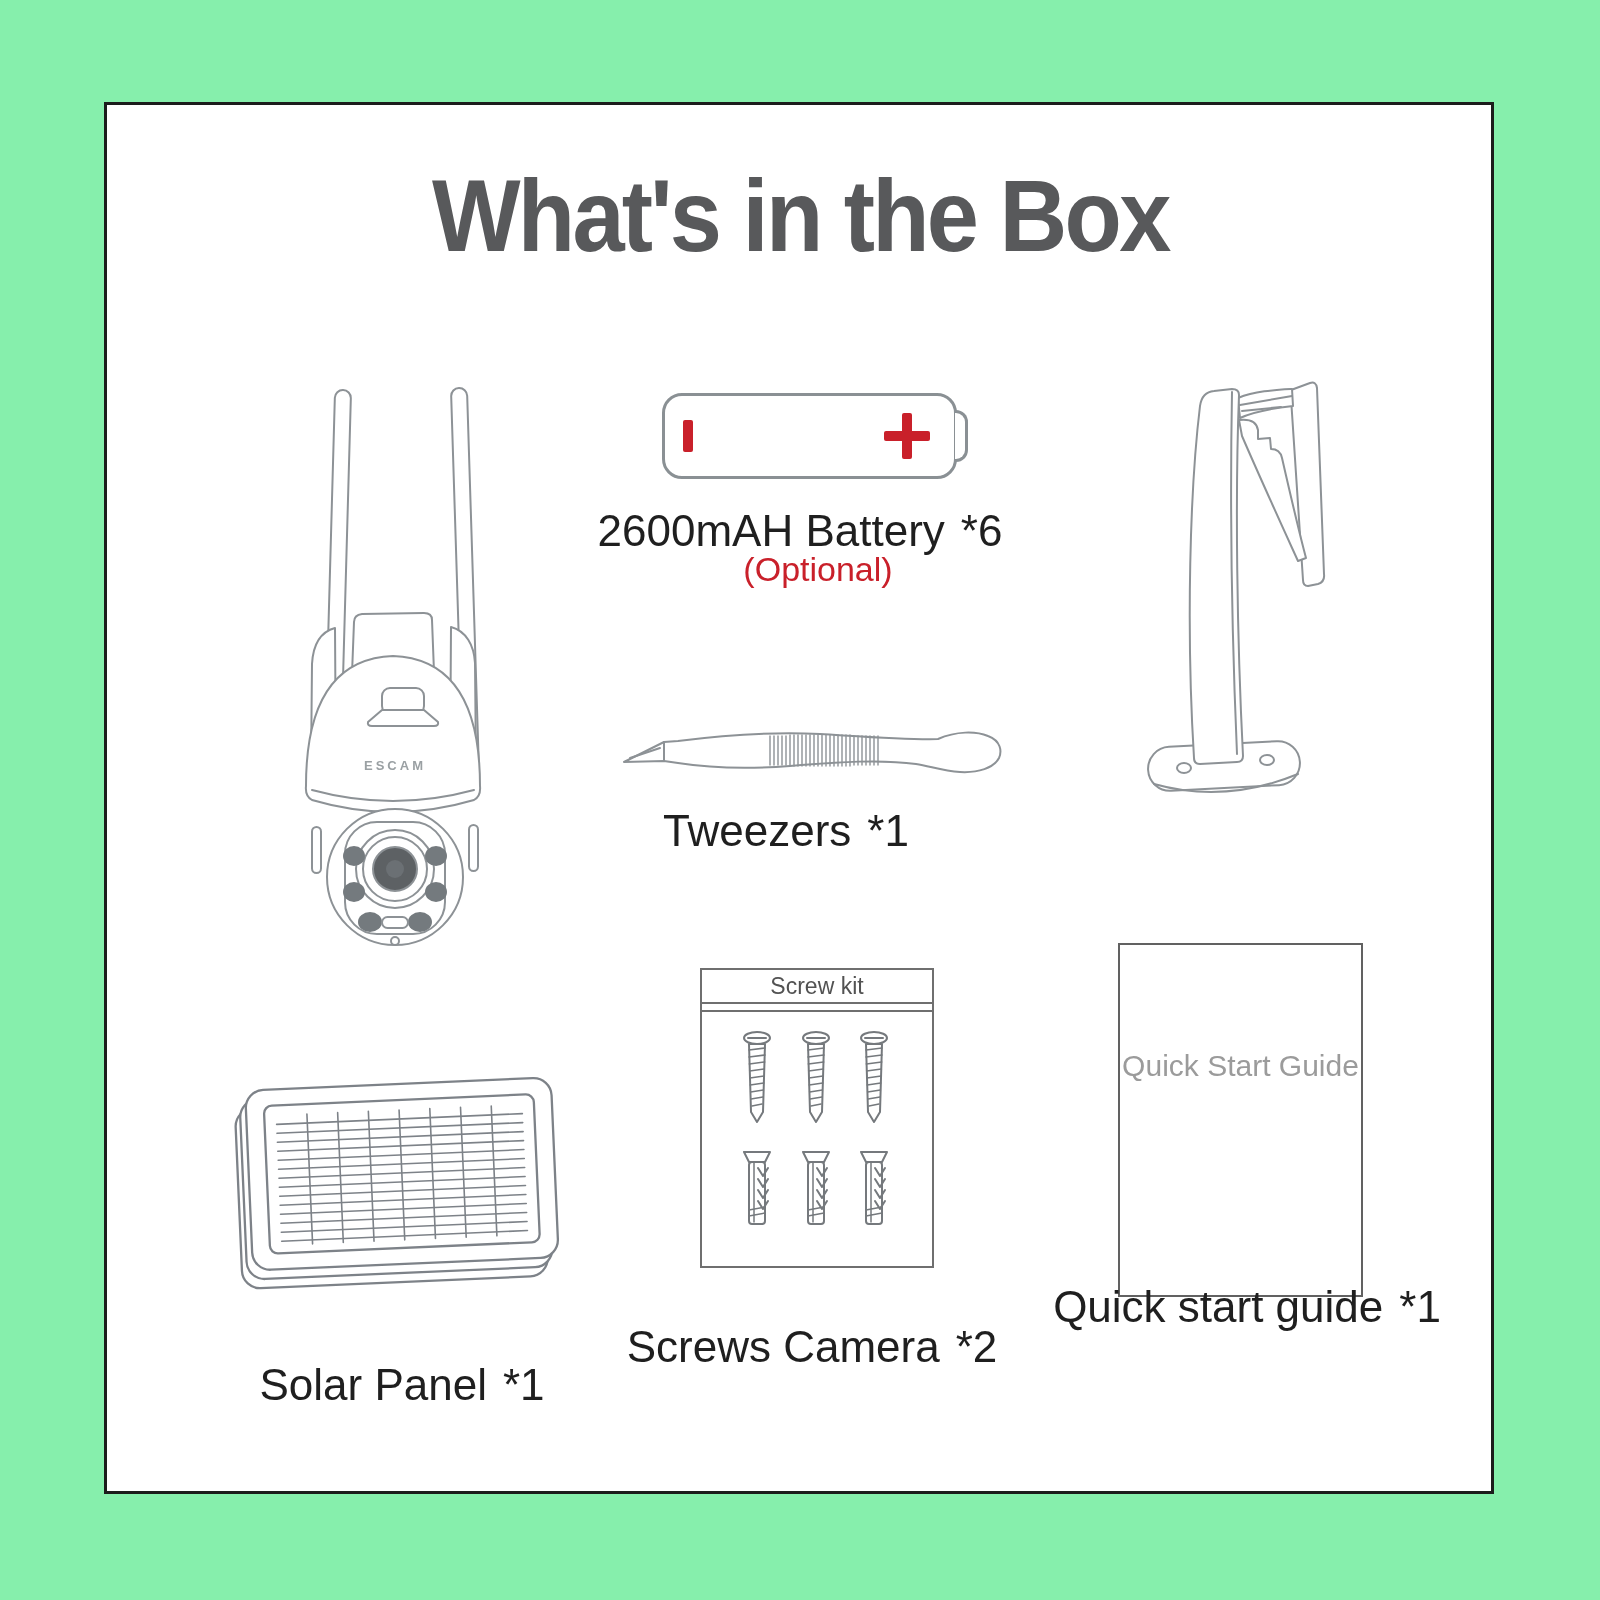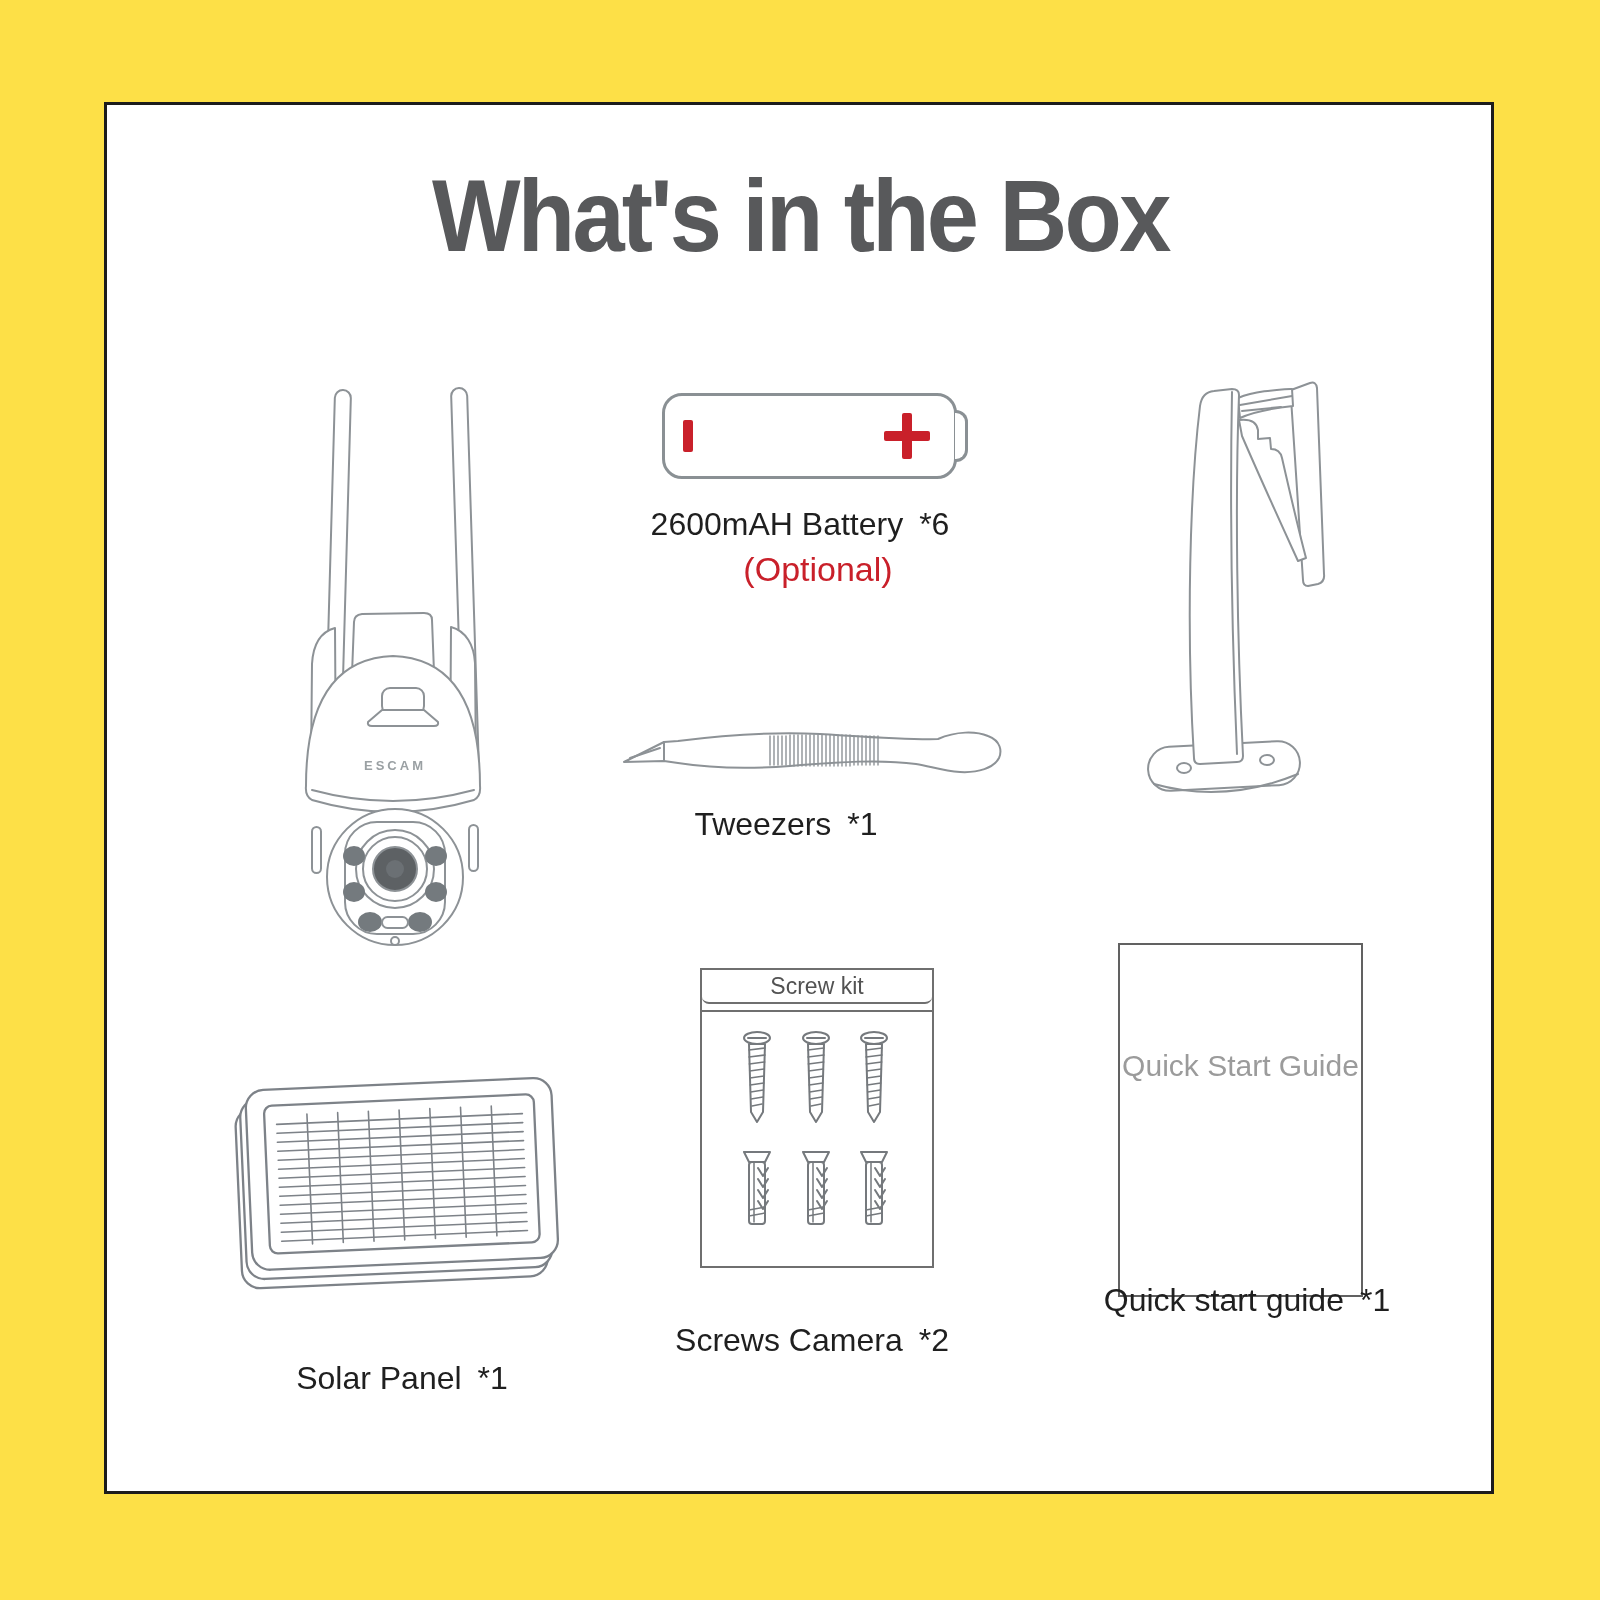--- a/index.html
+++ b/index.html
@@ -1,23 +1,23 @@
 <!DOCTYPE html>
 <html><head>
 <meta charset="utf-8">
 <style>
   html,body{margin:0;padding:0;background:#fff;}
-  #page{position:relative;width:1600px;height:1600px;background:#fde047;overflow:hidden;
+  #page{position:relative;width:1600px;height:1600px;background:#86efac;overflow:hidden;
         font-family:"Liberation Sans","DejaVu Sans",sans-serif;color:#1f1f1f;}
   #frame{position:absolute;left:104px;top:102px;width:1390px;height:1392px;
          border:3px solid #1c1c1c;box-sizing:border-box;background:#fff;}
   .title-wrap{position:absolute;left:0;right:0;top:158px;text-align:center;}
   .title{display:inline-block;font-size:102px;font-weight:bold;color:#58595b;
          letter-spacing:-3px;transform:scaleX(.92);transform-origin:center;white-space:nowrap;}
-  .item-label{position:absolute;font-size:32px;color:#1f1f1f;white-space:nowrap;
+  .item-label{position:absolute;font-size:44px;color:#1f1f1f;white-space:nowrap;
               transform:translateX(-50%);}
   .item-label .count{margin-left:16px;}
   .optional{position:absolute;font-size:34px;color:#c9202a;white-space:nowrap;
             transform:translateX(-50%);margin-left:18px;}
   
   .battery{position:absolute;left:662px;top:393px;width:295px;height:86px;
            border:3px solid #8a9094;border-radius:20px;box-sizing:border-box;background:#fff;}
   .battery .nub{position:absolute;right:-14px;top:50%;transform:translateY(-50%);
                 width:13px;height:52px;border:3px solid #8a9094;border-left:none;
                 border-radius:0 12px 12px 0;box-sizing:border-box;background:#fff;}
@@ -26,21 +26,21 @@
   .battery .plus{position:absolute;right:24px;top:50%;width:46px;height:46px;
                  transform:translateY(-50%);}
   .battery .plus::before{content:"";position:absolute;left:0;top:50%;width:100%;height:10px;
                  transform:translateY(-50%);background:#c9202a;border-radius:2px;}
   .battery .plus::after{content:"";position:absolute;top:0;left:50%;height:100%;width:10px;
                  transform:translateX(-50%);background:#c9202a;border-radius:2px;}
   
   .kitbox{position:absolute;left:700px;top:968px;width:234px;height:300px;
           border:2px solid #6f6f6f;box-sizing:border-box;background:#fff;}
   .kitbox .kit-header{height:32px;border-bottom:2px solid #6f6f6f;text-align:center;
-          font-size:23px;color:#525252;line-height:32px;border-radius:7px;}
+          font-size:23px;color:#525252;line-height:32px;}
   .kitbox .kit-sep{height:6px;border-bottom:2px solid #6f6f6f;}
   
   .guidebox{position:absolute;left:1118px;top:943px;width:245px;height:354px;
           border:2px solid #616161;box-sizing:border-box;background:#fff;}
   .guidebox .cover{position:absolute;left:0;right:0;top:104px;text-align:center;
           font-size:30px;color:#9b9b9b;white-space:nowrap;}
   svg{position:absolute;overflow:visible;}
   .o{fill:none;stroke:#8d9296;stroke-width:2;stroke-linejoin:round;stroke-linecap:round;}
   .ow{fill:#fff;stroke:#8d9296;stroke-width:2;stroke-linejoin:round;stroke-linecap:round;}
   .led{fill:#747a7e;stroke:none;}

